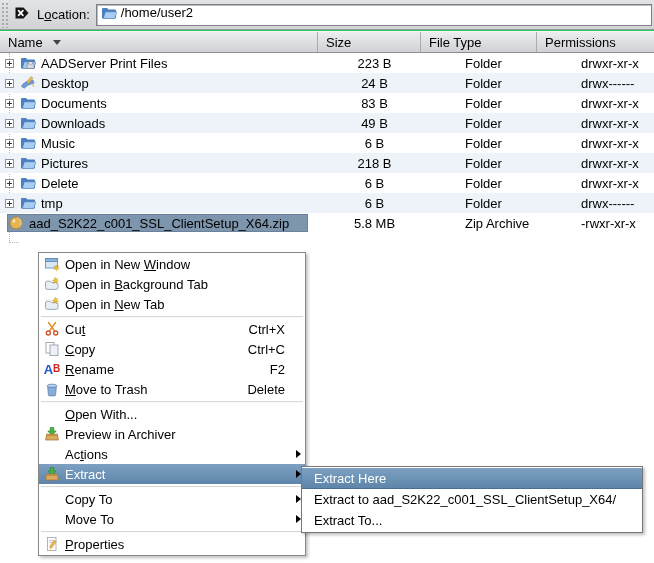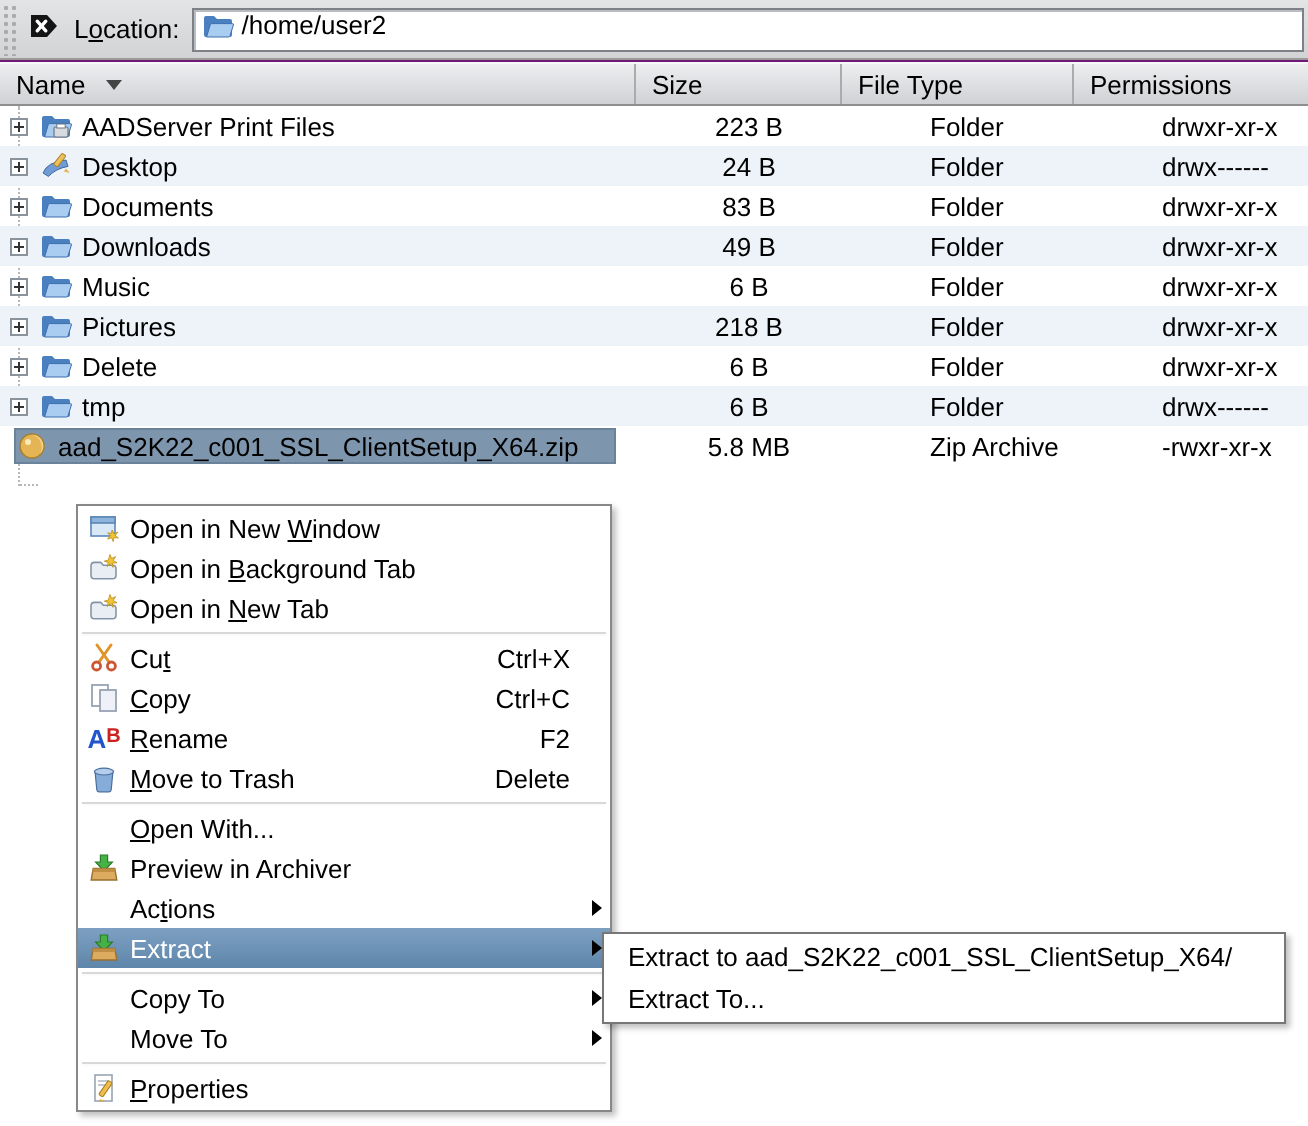--- a/index.html
+++ b/index.html
@@ -1,18 +1,18 @@
 <!DOCTYPE html>
 <html><head>
 <meta charset="utf-8">
 <style>
   * { margin:0; padding:0; box-sizing:border-box; }
   html,body { width:654px; height:563px; }
   body { font-family:"Liberation Sans","DejaVu Sans",sans-serif; font-size:13px; color:#000; background:#fff; overflow:hidden; }
-  .app { position:relative; width:654px; height:563px; background:#701a75; }
+  .app { position:relative; width:654px; height:563px; background:#22c55e; }
 
   
   .toolbar { position:absolute; left:0; top:0; width:654px; height:30px;
     background:linear-gradient(#e3e4e6,#d2d3d5); border-bottom:1px solid #9a9a9a;
     display:flex; align-items:center; }
   .grip { width:8px; height:26px; margin-left:1px;
     background-image:radial-gradient(circle at 2px 2px,#a9abae 1px,transparent 1.2px);
     background-size:4px 4px; }
   .erase-btn { width:22px; height:22px; border:none; background:transparent; margin-left:2px;
     display:flex; align-items:center; justify-content:center; cursor:pointer; }
@@ -447,17 +447,18 @@
           <line x1="5" y1="6.5" x2="10.5" y2="6.5" stroke="#c3c9d1"></line>
           <rect x="7.8" y="4.2" width="2.4" height="8.5" rx="0.6" transform="rotate(35 9 8)" fill="#eebd4e" stroke="#aa7f1f" stroke-width="0.5"></rect>
           <path d="M6 13.6 l2.3.7 -2.9.7 Z" fill="#e8a33a"></path>
         </svg>
       </span>
       <span class="lbl"><span></span><span class="accel">P</span><span>roperties</span></span>
     </div>
   </div>
 
   <div class="submenu">
+    <div class="smi hl">Extract Here</div>
     <div class="smi">Extract to aad_S2K22_c001_SSL_ClientSetup_X64/</div>
     <div class="smi">Extract To...</div>
   </div>
 
 </div>
 
 </body></html>

